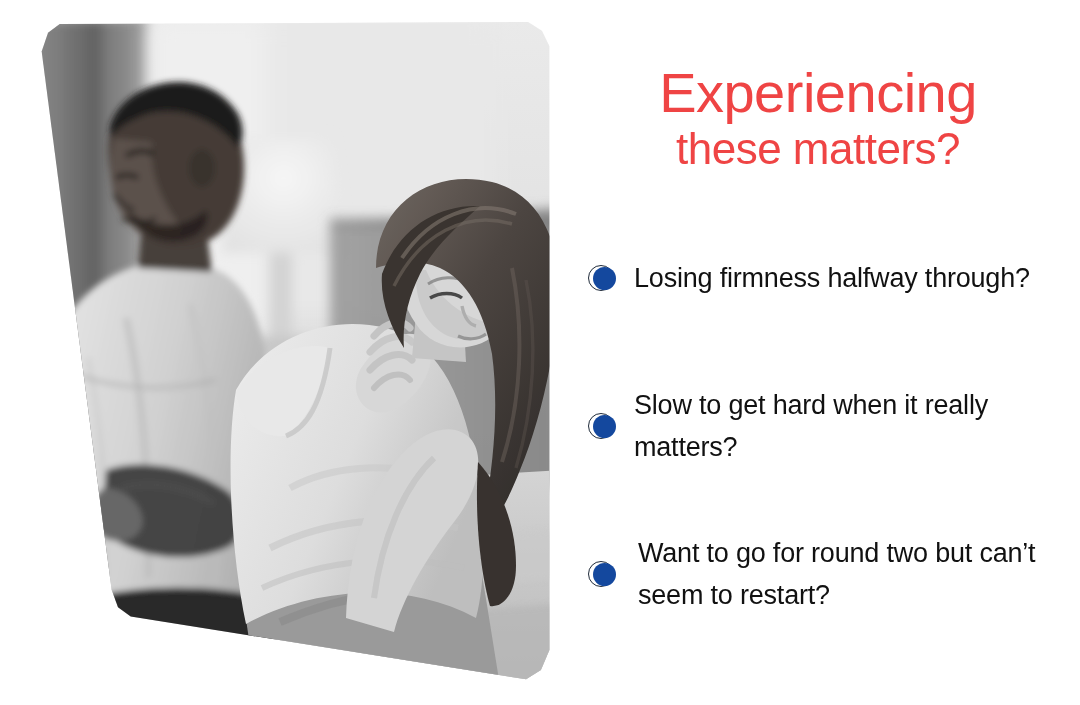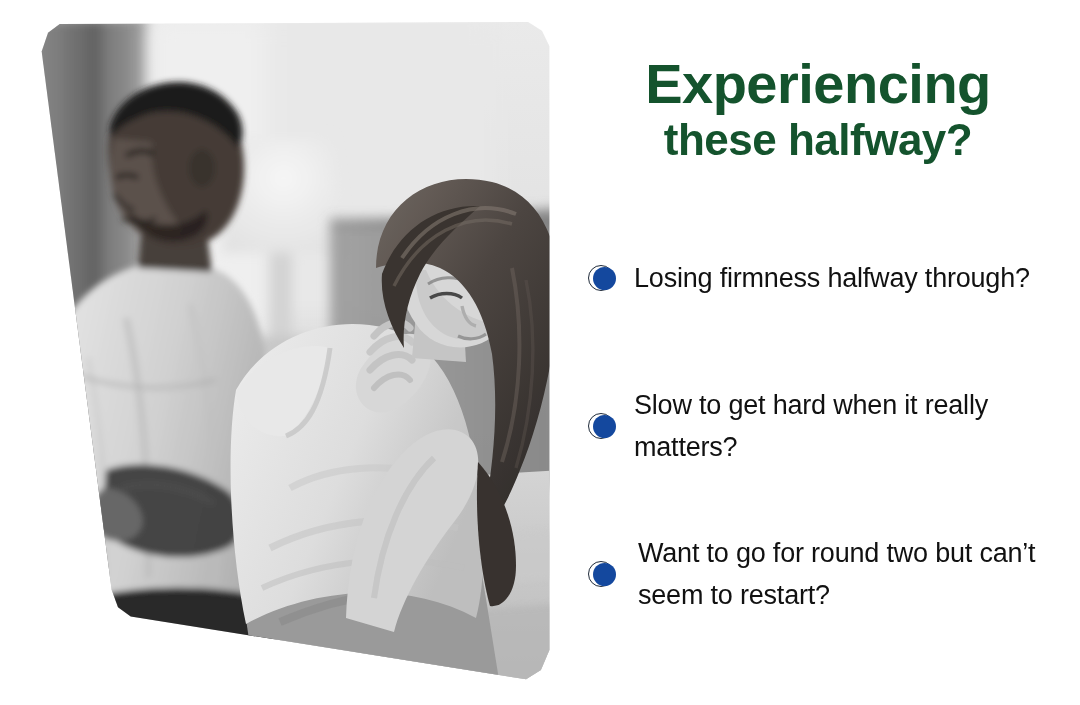--- a/index.html
+++ b/index.html
@@ -56,25 +56,25 @@
     position: absolute;
     left: 588px;
     top: 0px;
     width: 470px;
     height: 705px;
   }
 
   .headline {
     position: absolute;
     left: 0px;
-    top: 55px;
+    top: 64px;
     width: 460px;
-    color: #14532d;
+    color: #ef4444;
     font-family: "Liberation Sans", sans-serif;
-    font-weight: 700;
+    font-weight: 400;
     letter-spacing: -0.5px;
   }
   .headline-line1 {
     display: block;
     font-size: 56px;
     line-height: 58px;
     text-align: center;
     white-space: nowrap;
   }
   .headline-line2 {
@@ -340,21 +340,21 @@
 
         <rect x="0" y="0" width="530" height="668" fill="#000000" opacity="0.02"></rect>
       </svg>
     </div>
   </div>
 
   <div class="copy-col">
 
     <h1 class="headline">
       <span class="headline-line1">Experiencing</span>
-      <span class="headline-line2">these halfway?</span>
+      <span class="headline-line2">these matters?</span>
     </h1>
 
     <ul class="bullet-list">
 
       <li class="bullet-item">
         <span class="bullet-marker">
           <span class="ring"></span>
           <span class="dot"></span>
         </span>
         <span class="bullet-text">Losing firmness halfway through?</span>

